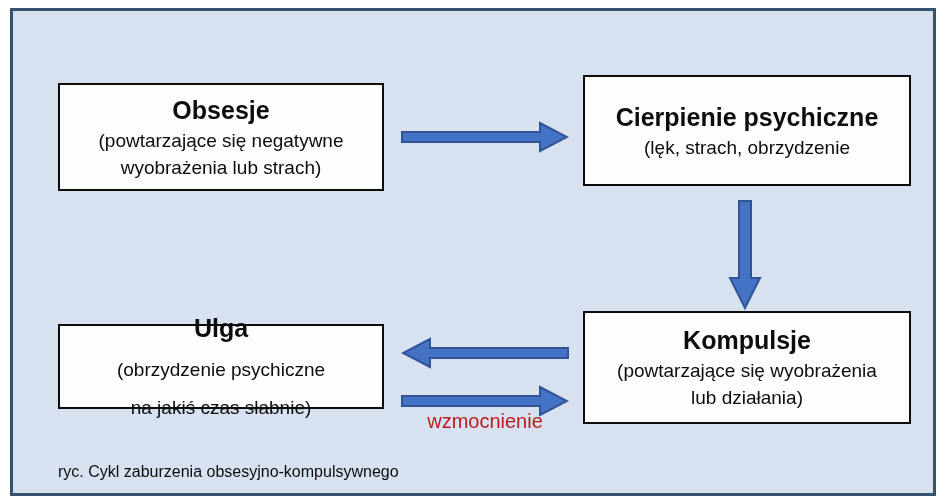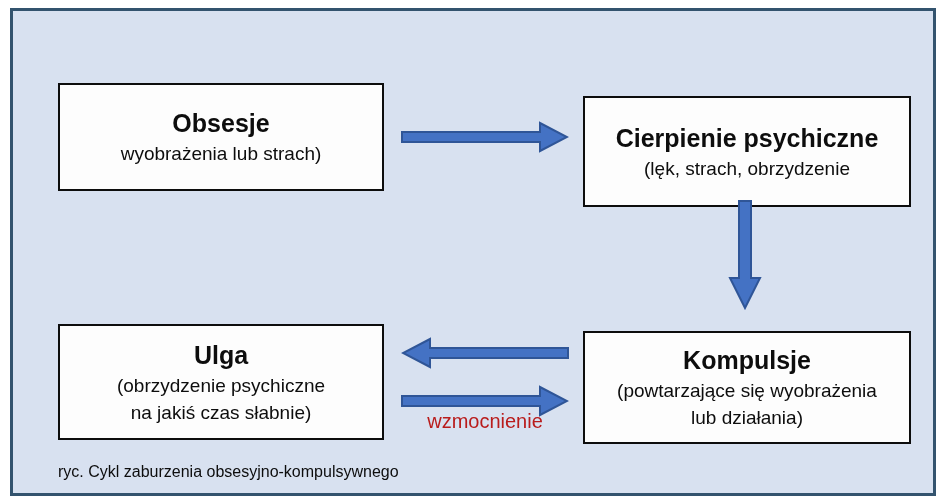--- a/index.html
+++ b/index.html
@@ -43,23 +43,23 @@
     font-weight: bold;
     line-height: 33px;
     white-space: nowrap;
   }
   .node .desc {
     font-size: 19px;
     line-height: 27px;
     white-space: nowrap;
   }
   .box-obsesje    { left: 45px;  top: 72px;  width: 326px; height: 108px; }
-  .box-cierpienie { left: 570px; top: 85px;  width: 328px; height: 111px; }
-  .box-ulga       { left: 45px;  top: 313px; width: 326px; height: 116px; }
-  .box-kompulsje  { left: 570px; top: 320px; width: 328px; height: 113px; }
+  .box-cierpienie { left: 570px; top: 64px;  width: 328px; height: 111px; }
+  .box-ulga       { left: 45px;  top: 313px; width: 326px; height: 85px; gap: 11px; }
+  .box-kompulsje  { left: 570px; top: 300px; width: 328px; height: 113px; }
 
   .arrow { position: absolute; display: block; }
   .arrow polygon { stroke: #2f5597; stroke-width: 2; stroke-linejoin: miter; }
   .arrow-top    { left: 388px; top: 110px; }
   .arrow-down   { left: 715px; top: 189px; }
   .arrow-left   { left: 388px; top: 326px; }
   .arrow-bottom { left: 388px; top: 374px; }
 
   .arrow-label {
     position: absolute;
@@ -81,20 +81,21 @@
   }
 </style>
 </head>
 <body>
 
 <div class="page">
   <div class="frame">
 
     <div class="node box-obsesje">
       <div class="title">Obsesje</div>
+      <div class="desc">(powtarzające się negatywne</div>
       <div class="desc">wyobrażenia lub strach)</div>
     </div>
 
     <div class="node box-cierpienie">
       <div class="title">Cierpienie psychiczne</div>
       <div class="desc">(lęk, strach, obrzydzenie</div>
     </div>
 
     <div class="node box-ulga">
       <div class="title">Ulga</div>

